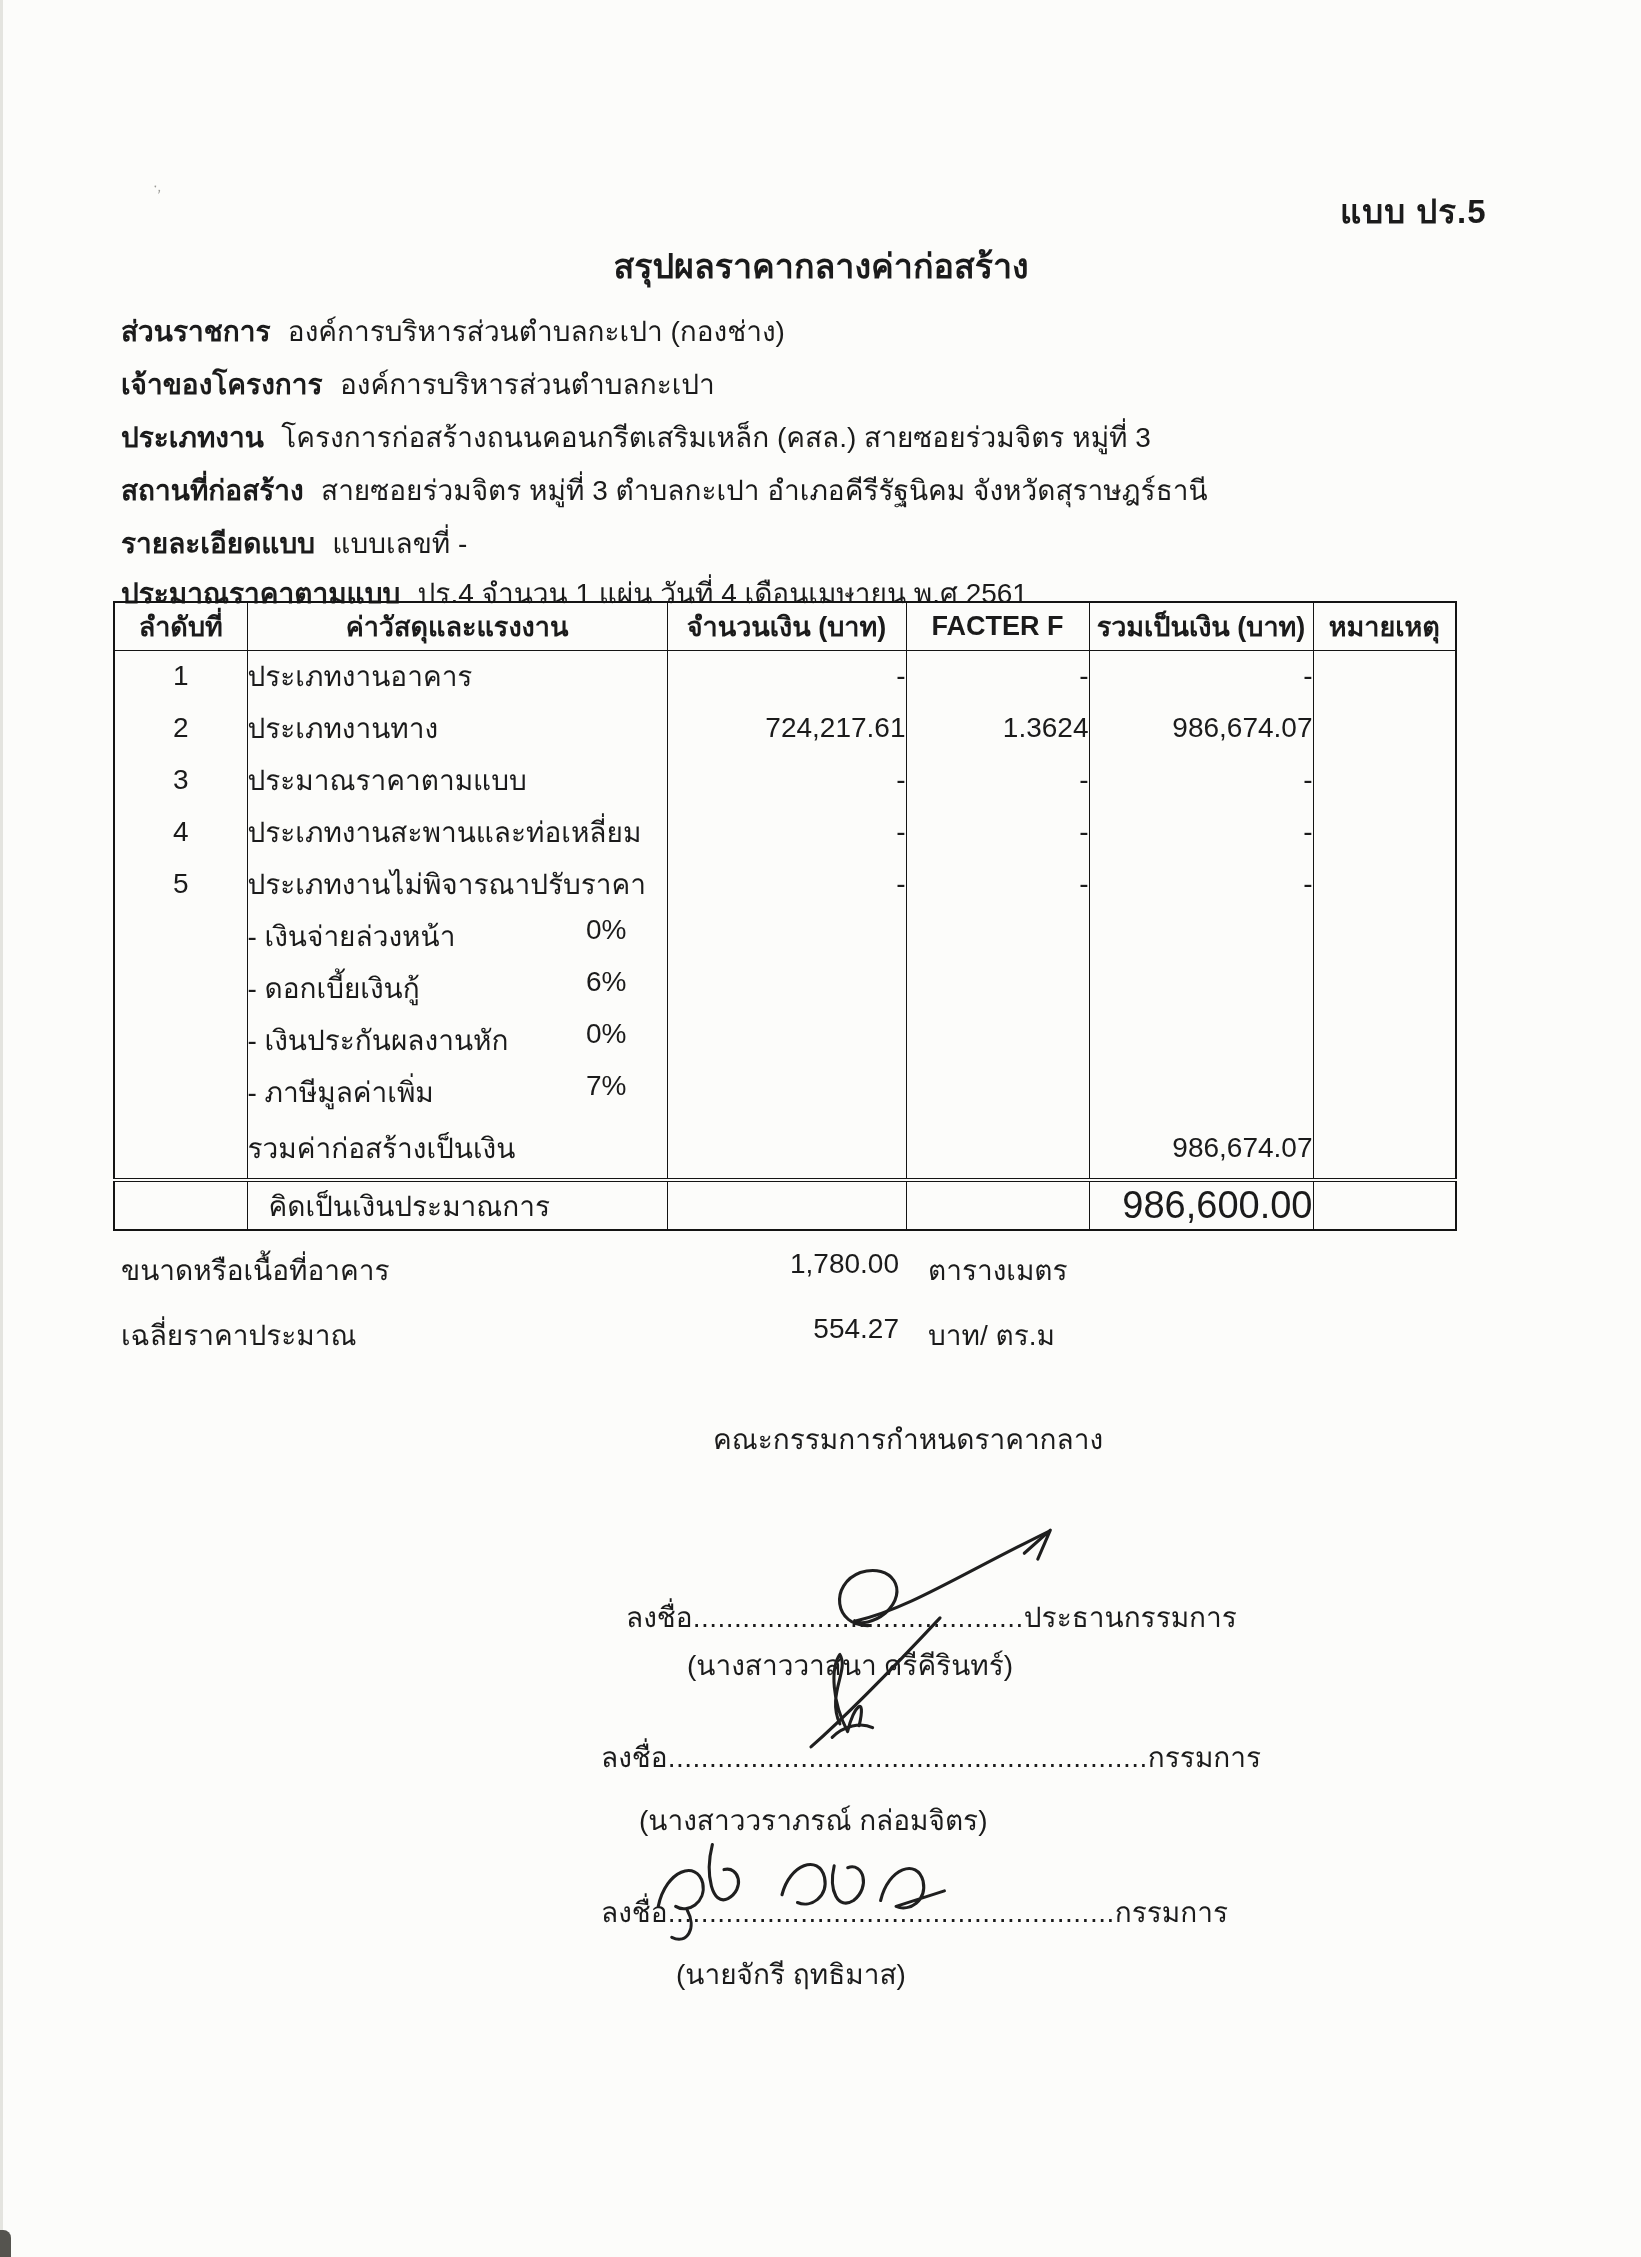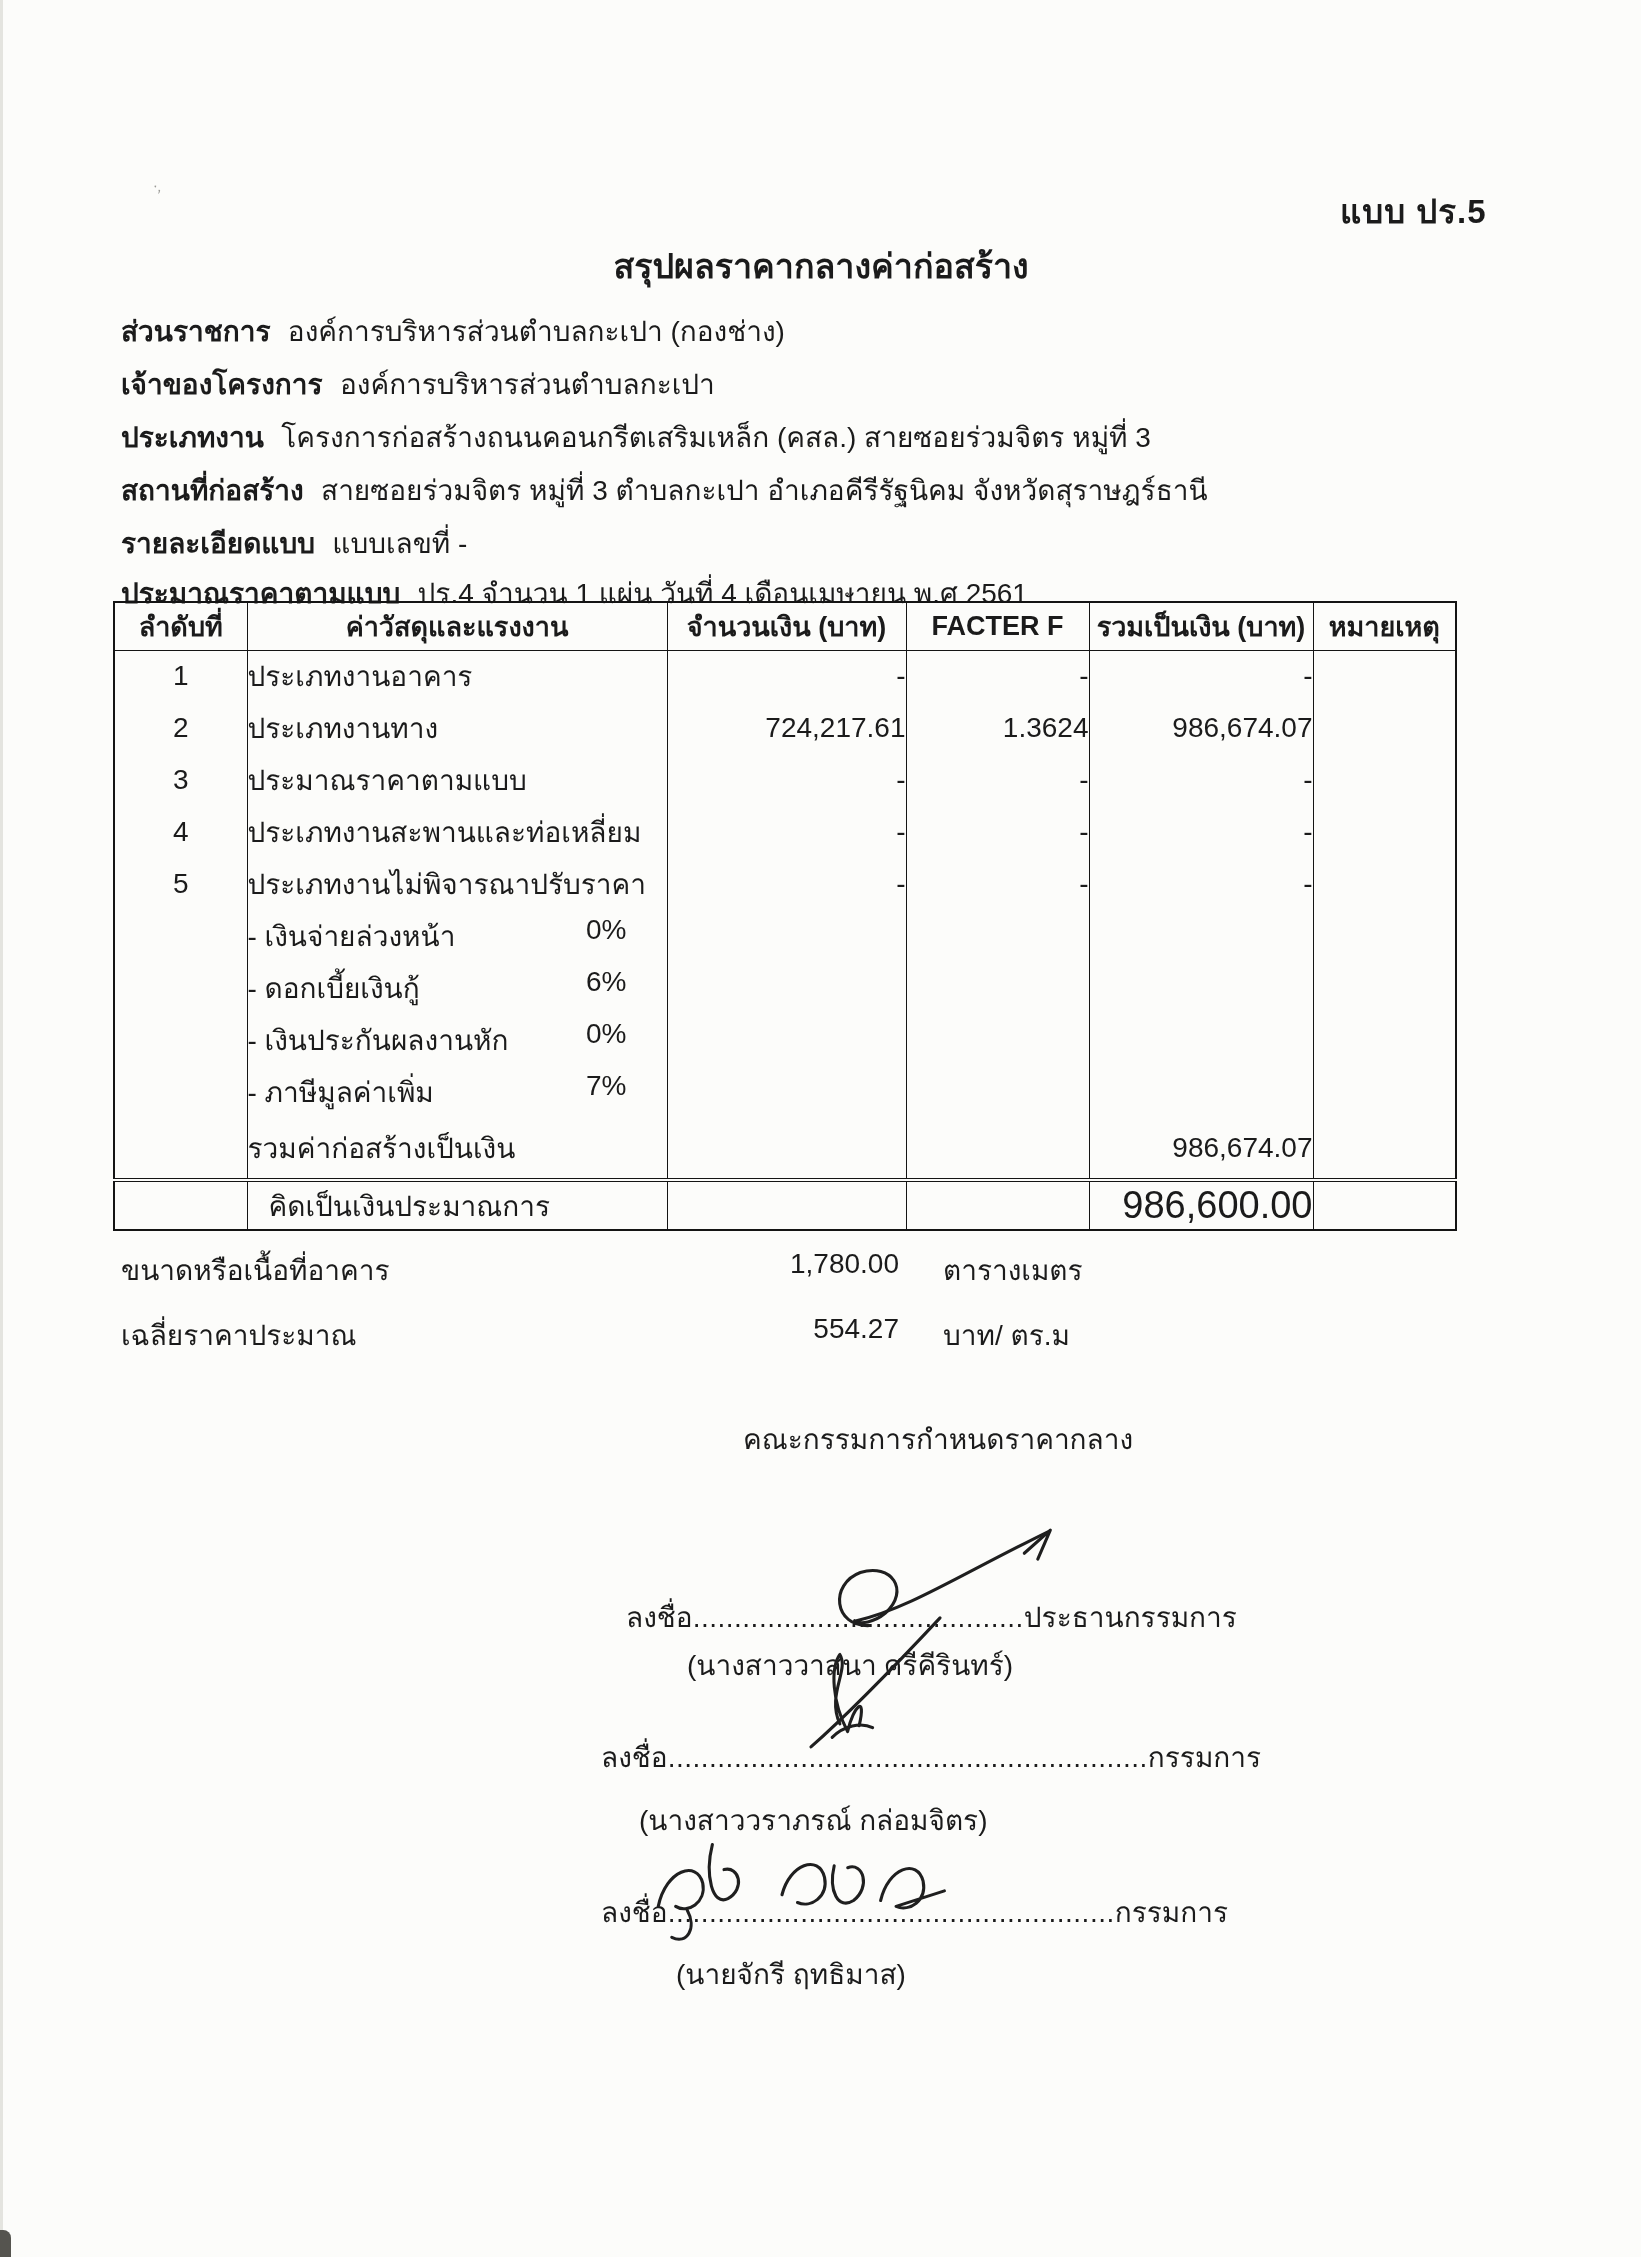--- a/index.html
+++ b/index.html
@@ -43,23 +43,23 @@
   td.c-item{padding-left:9.7px;}
   td.num{text-align:right;padding-right:5.8px;}
   td.subcell{padding-left:9.7px;}
   .subwrap{display:flex;justify-content:space-between;padding-right:40px;}
   tr.h-final td.num{font-size:38px;}
 
   
   .metric{left:121px;font-size:28px;display:flex;white-space:nowrap;}
   .metric .m-lbl{width:546px;}
   .metric .m-val{width:232px;text-align:right;}
-  .metric .m-unit{margin-left:44px;text-align:center;}
-
-  .committee-heading{left:743px;top:1417px;font-size:28px;}
+  .metric .m-unit{margin-left:29px;text-align:center;}
+
+  .committee-heading{left:713px;top:1417px;font-size:28px;}
 
   .sigrow{font-size:28px;white-space:nowrap;}
   .sigrow .dots{letter-spacing:0.5px;}
   .signame{font-size:28px;white-space:nowrap;}
 
   svg.sig{position:absolute;overflow:visible;}
   svg.sig path{fill:none;stroke:#1f1f1f;stroke-width:3.2;stroke-linecap:round;stroke-linejoin:round;}
 
   .left-edge{left:0;top:0;width:2.9px;height:2257px;background:#e4e4df;}
   .corner-mark{left:0;top:2230px;width:10.6px;height:27px;background:#55544f;border-radius:0 7.7px 0 0;}

